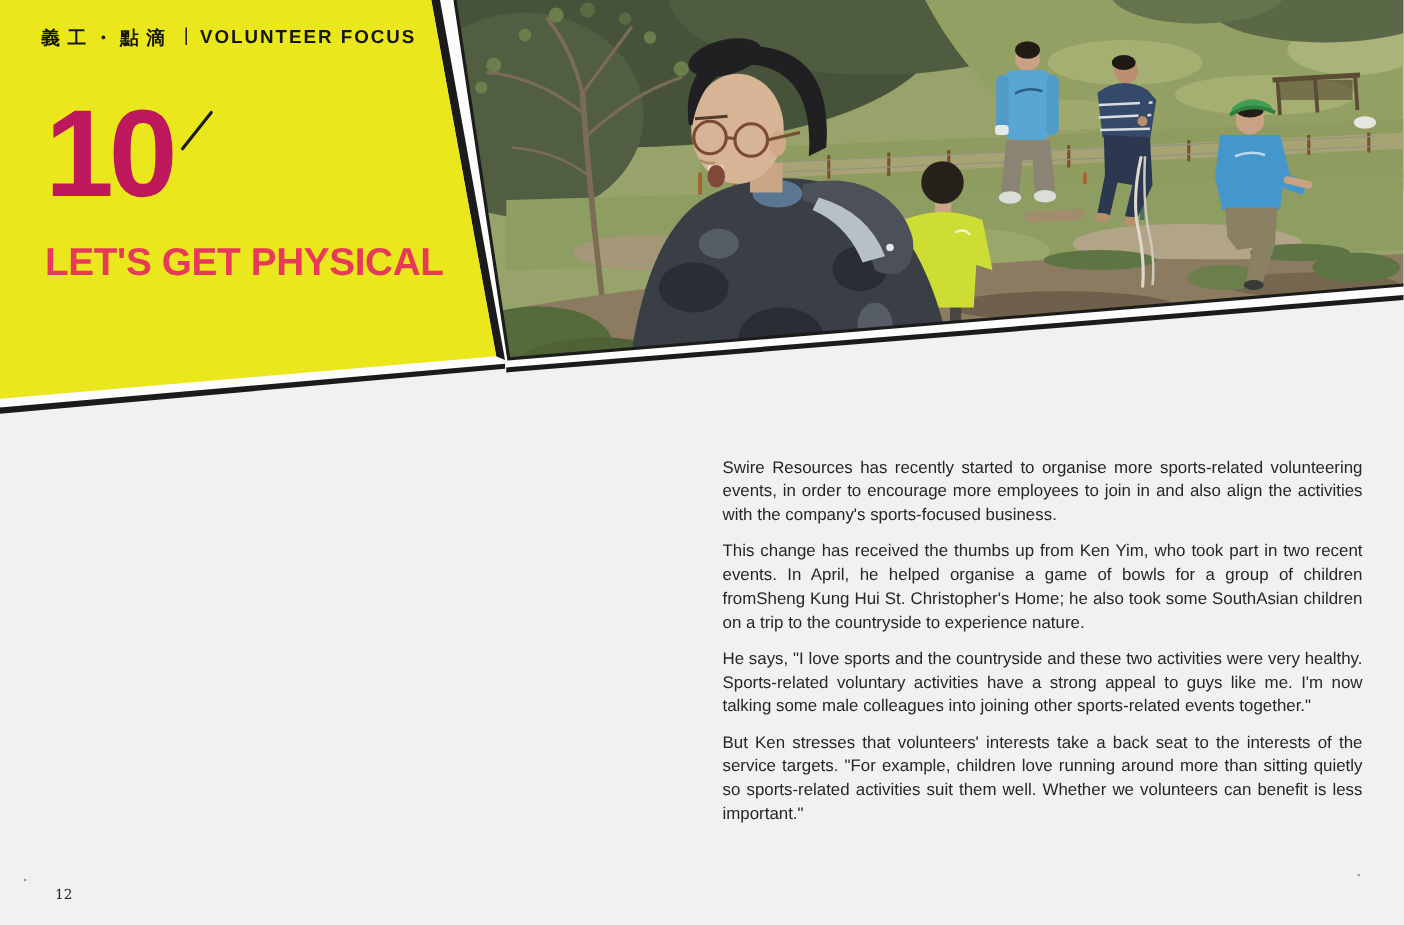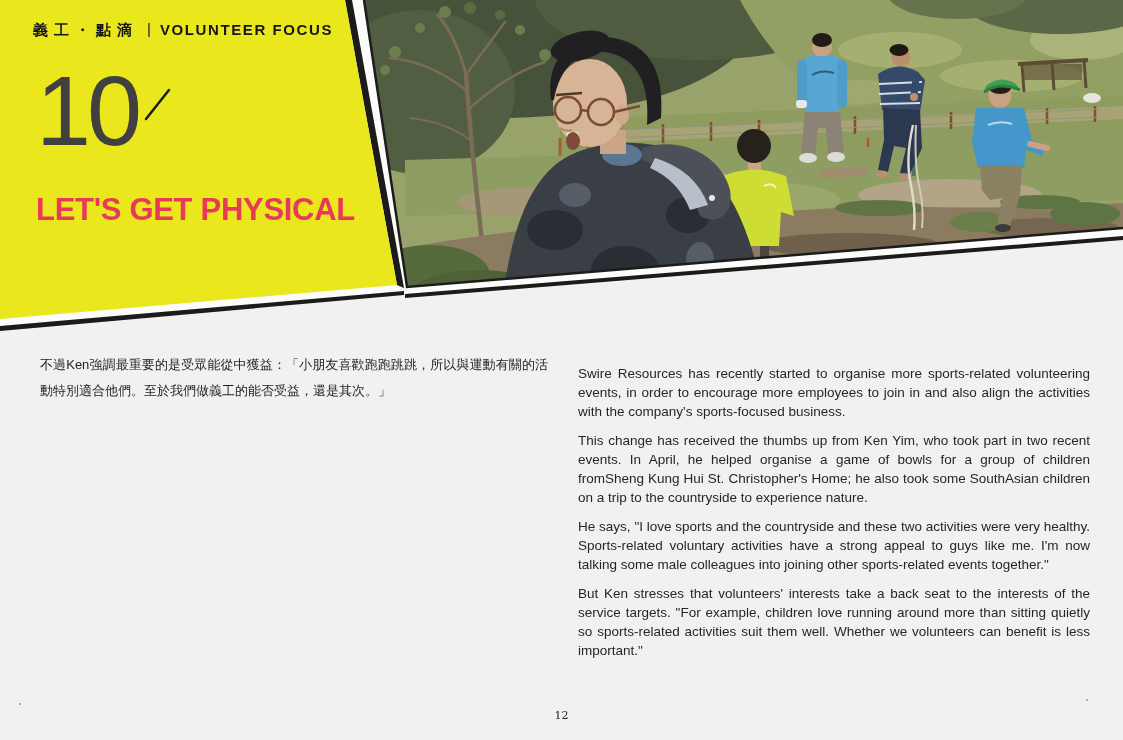--- a/index.html
+++ b/index.html
@@ -10,36 +10,36 @@
     font-family:"Liberation Sans", sans-serif; color:#1c1c1c;
   }
   .header-art { position:absolute; left:0; top:0; width:1123px; height:345px; }
 
   .eyebrow { position:absolute; left:33px; top:21px; display:flex; align-items:flex-start; gap:9px;
              font-size:15px; font-weight:bold; color:#161616; z-index:5; }
   .eyebrow .zh { letter-spacing:6px; }
   .eyebrow .bar { font-weight:400; position:relative; top:-1px; }
   .eyebrow .en { letter-spacing:1.6px; font-weight:700; }
 
-  .issue-number { position:absolute; left:36px; top:64px; z-index:5;
-                  font-size:99px; font-weight:normal; letter-spacing:-4px; line-height:0.95; color:#404040; }
+  .issue-number { position:absolute; left:36px; top:76px; z-index:5;
+                  font-size:99px; font-weight:bold; letter-spacing:-4px; line-height:0.95; color:#be185d; }
 
   .title-en { position:absolute; left:36px; top:192px; z-index:5; white-space:nowrap;
               font-size:31px; font-weight:800; letter-spacing:-0.3px; color:#e73a5a; }
   .title-zh { position:absolute; left:34px; top:226px; z-index:5; white-space:nowrap;
               font-size:36px; font-weight:bold; letter-spacing:3px; color:#131313; }
 
   .col { position:absolute; top:352px; text-align:justify; }
   .col-zh { left:40px;  width:508px; font-size:13px;   line-height:25.5px; color:#1f1f1f; }
   .col-zh p { margin-bottom:9px; }
   .col-en { left:578px; width:512px; font-size:13.5px; line-height:19px; color:#262626;margin-top:12px; }
   .col-en p { margin-bottom:10px; }
 
-  .page-number { position:absolute; left:0; right:0; top:709px; text-align:center;
-                 font-family:"DejaVu Serif", serif; font-size:11px; color:#262626; }
+  .page-number { position:absolute; left:0; right:0; top:709px; text-align:left;
+                 font-family:"DejaVu Serif", serif; font-size:11px; color:#262626;padding-left:44px; }
   .mark { position:absolute; width:2px; height:2px; border-radius:50%; background:#9a9a96; }
   .mark-left  { left:19px;  top:703px; }
   .mark-right { left:1086px; top:699px; }
 </style>
 </head>
 <body>
 
 <div class="page">
 
   <svg class="header-art" viewBox="0 0 1123 345" aria-hidden="true">
@@ -220,21 +220,20 @@
     <span class="zh">義工・點滴</span>
     <span class="bar">|</span>
     <span class="en">VOLUNTEER FOCUS</span>
   </div>
 
   <div class="issue-number">10</div>
 
   <h1 class="title-en">LET'S GET PHYSICAL</h1>
 
   <div class="col col-zh">
-    <p>不過Ken強調最重要的是受眾能從中獲益：「小朋友喜歡跑跑跳跳，所以與運動有關的活動特別適合他們。至於我們做義工的能否受益，還是其次。」</p>
   </div>
 
   <div class="col col-en">
     <p>Swire Resources has recently started to organise more sports-related volunteering events, in order to encourage more employees to join in and also align the activities with the company's sports-focused business.</p>
     <p>This change has received the thumbs up from Ken Yim, who took part in two recent events. In April, he helped organise a game of bowls for a group of children fromSheng Kung Hui St. Christopher's Home; he also took some SouthAsian children on a trip to the countryside to experience nature.</p>
     <p>He says, "I love sports and the countryside and these two activities were very healthy. Sports-related voluntary activities have a strong appeal to guys like me. I'm now talking some male colleagues into joining other sports-related events together."</p>
     <p>But Ken stresses that volunteers' interests take a back seat to the interests of the service targets. "For example, children love running around more than sitting quietly so sports-related activities suit them well. Whether we volunteers can benefit is less important."</p>
   </div>
 
   <div class="page-number">12</div>

